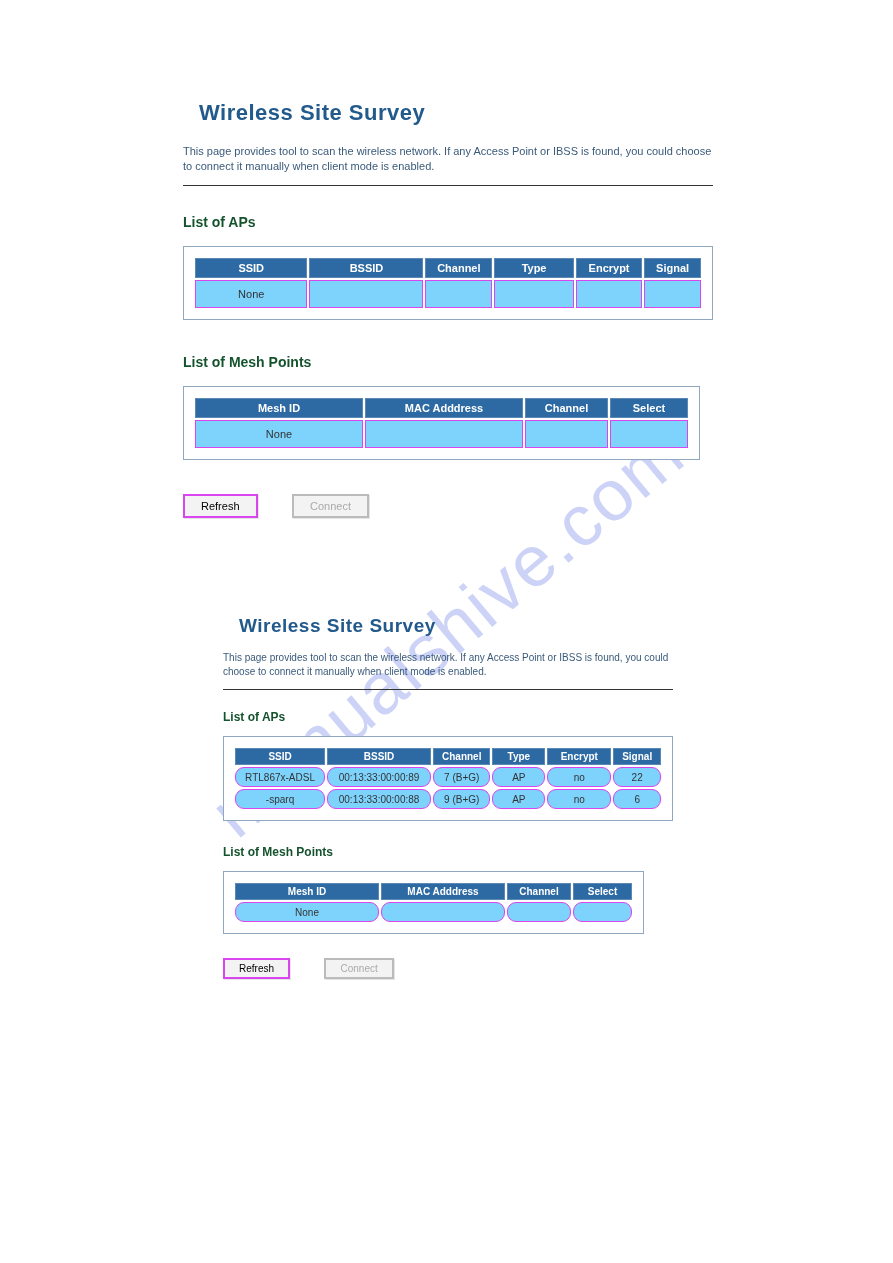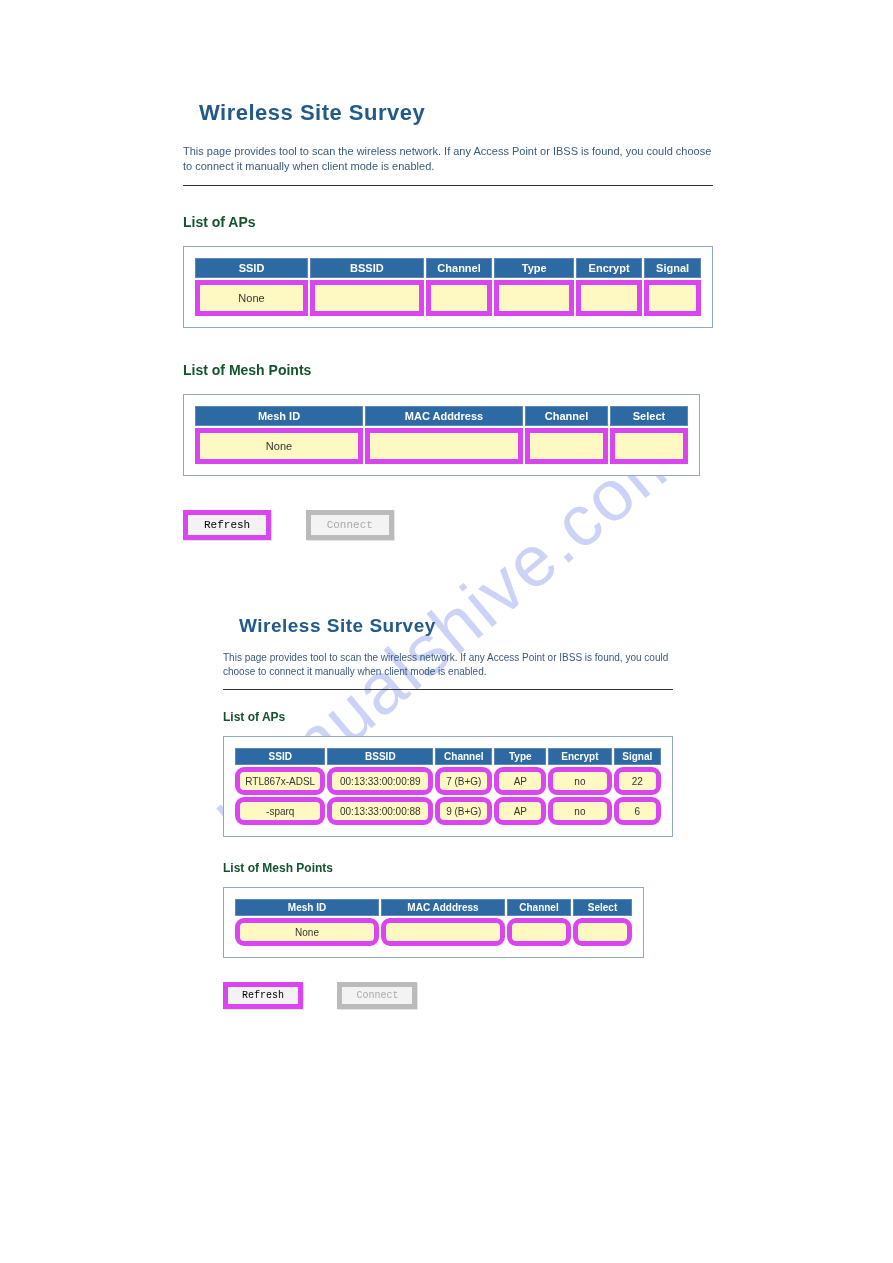--- a/index.html
+++ b/index.html
@@ -81,42 +81,42 @@
       font-weight: bold;
       text-align: center;
       padding: 3px 8px;
       border: 1px solid #5b88b5;
     }
     .panel.second table.data th {
       font-size: 10px;
       padding: 2px 6px;
     }
     table.data td {
-      background: #fef9c3;
+      background: #7dd3fc;
       color: #333;
       font-size: 11px;
       text-align: center;
       padding: 5px 6px;
-      border: 5px solid #d946ef;
+      border: 1px solid #d946ef;
       height: 16px;
     }
     .panel.second table.data td {
       font-size: 10px;
       padding: 2px 4px;
       height: 14px;
       border-radius: 9px;
     }
     .buttons {
       margin-top: 6px;
     }
     button {
-      font-family: Liberation Mono, monospace;
+      font-family: Liberation Sans, sans-serif;
       font-size: 11px;
       padding: 4px 16px;
-      border: 5px solid #d946ef;
+      border: 2px solid #d946ef;
       background: #f3f3f3;
       cursor: pointer;
       margin-right: 10px;
       box-shadow: 1px 1px 0 rgba(0,0,0,0.1);
     }
     .panel.second button {
       font-size: 10px;
       padding: 3px 14px;
     }
     button.disabled {

